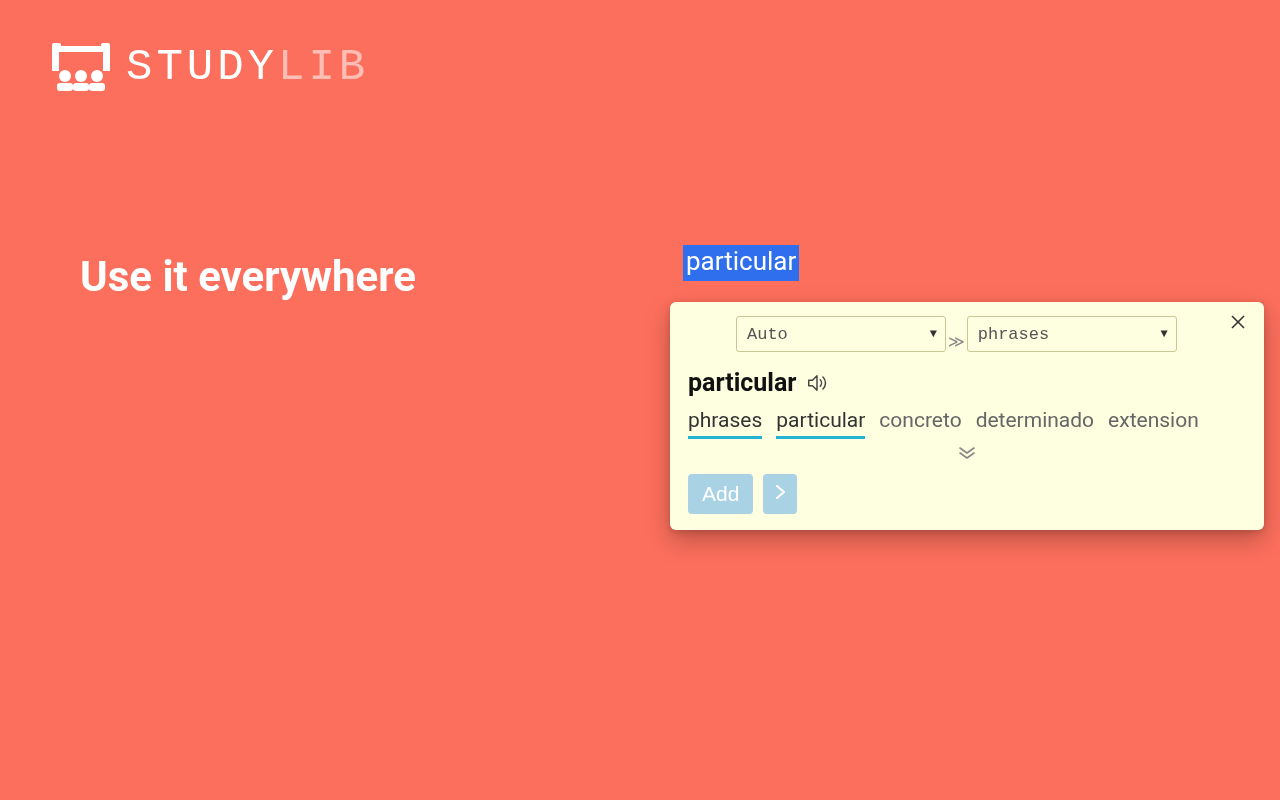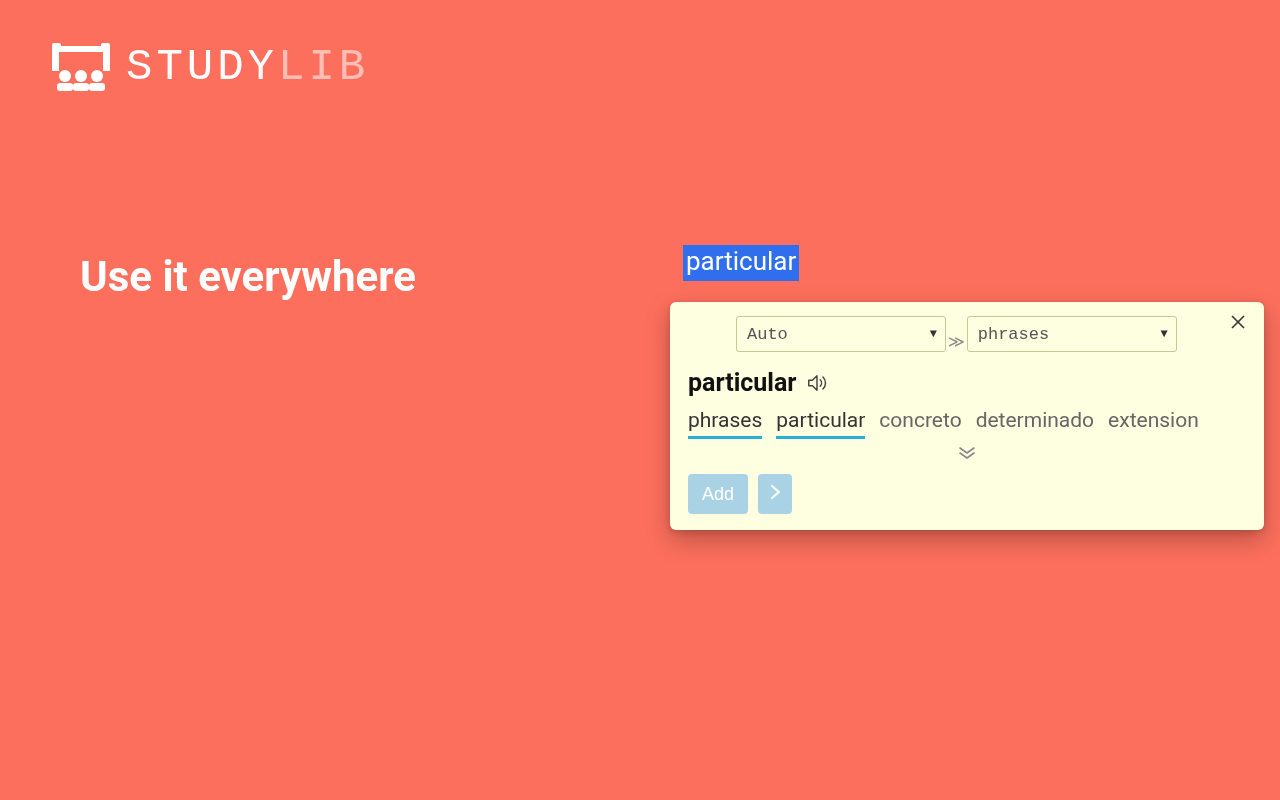--- a/index.html
+++ b/index.html
@@ -190,21 +190,21 @@
   .deck-select .deck-icon svg { width:18px; height:18px; display:block; }
   .deck-select .chev { position:absolute; right:12px; color:#888; }
   .deck-select .chev svg{ width:14px; height:14px; }
 
   .add-btn {
     height: 40px;
     padding: 0 14px;
     border-radius: 4px;
     background: #a9d3e5;
     color: #fff;
-    font-size: 18px;
+    font-size: 21px;
     border: none;
     cursor: pointer;
   }
   .go-btn {
     width: 34px;
     height: 40px;
     border-radius: 4px;
     background: #a9d3e5;
     display: flex;
     align-items: center;

